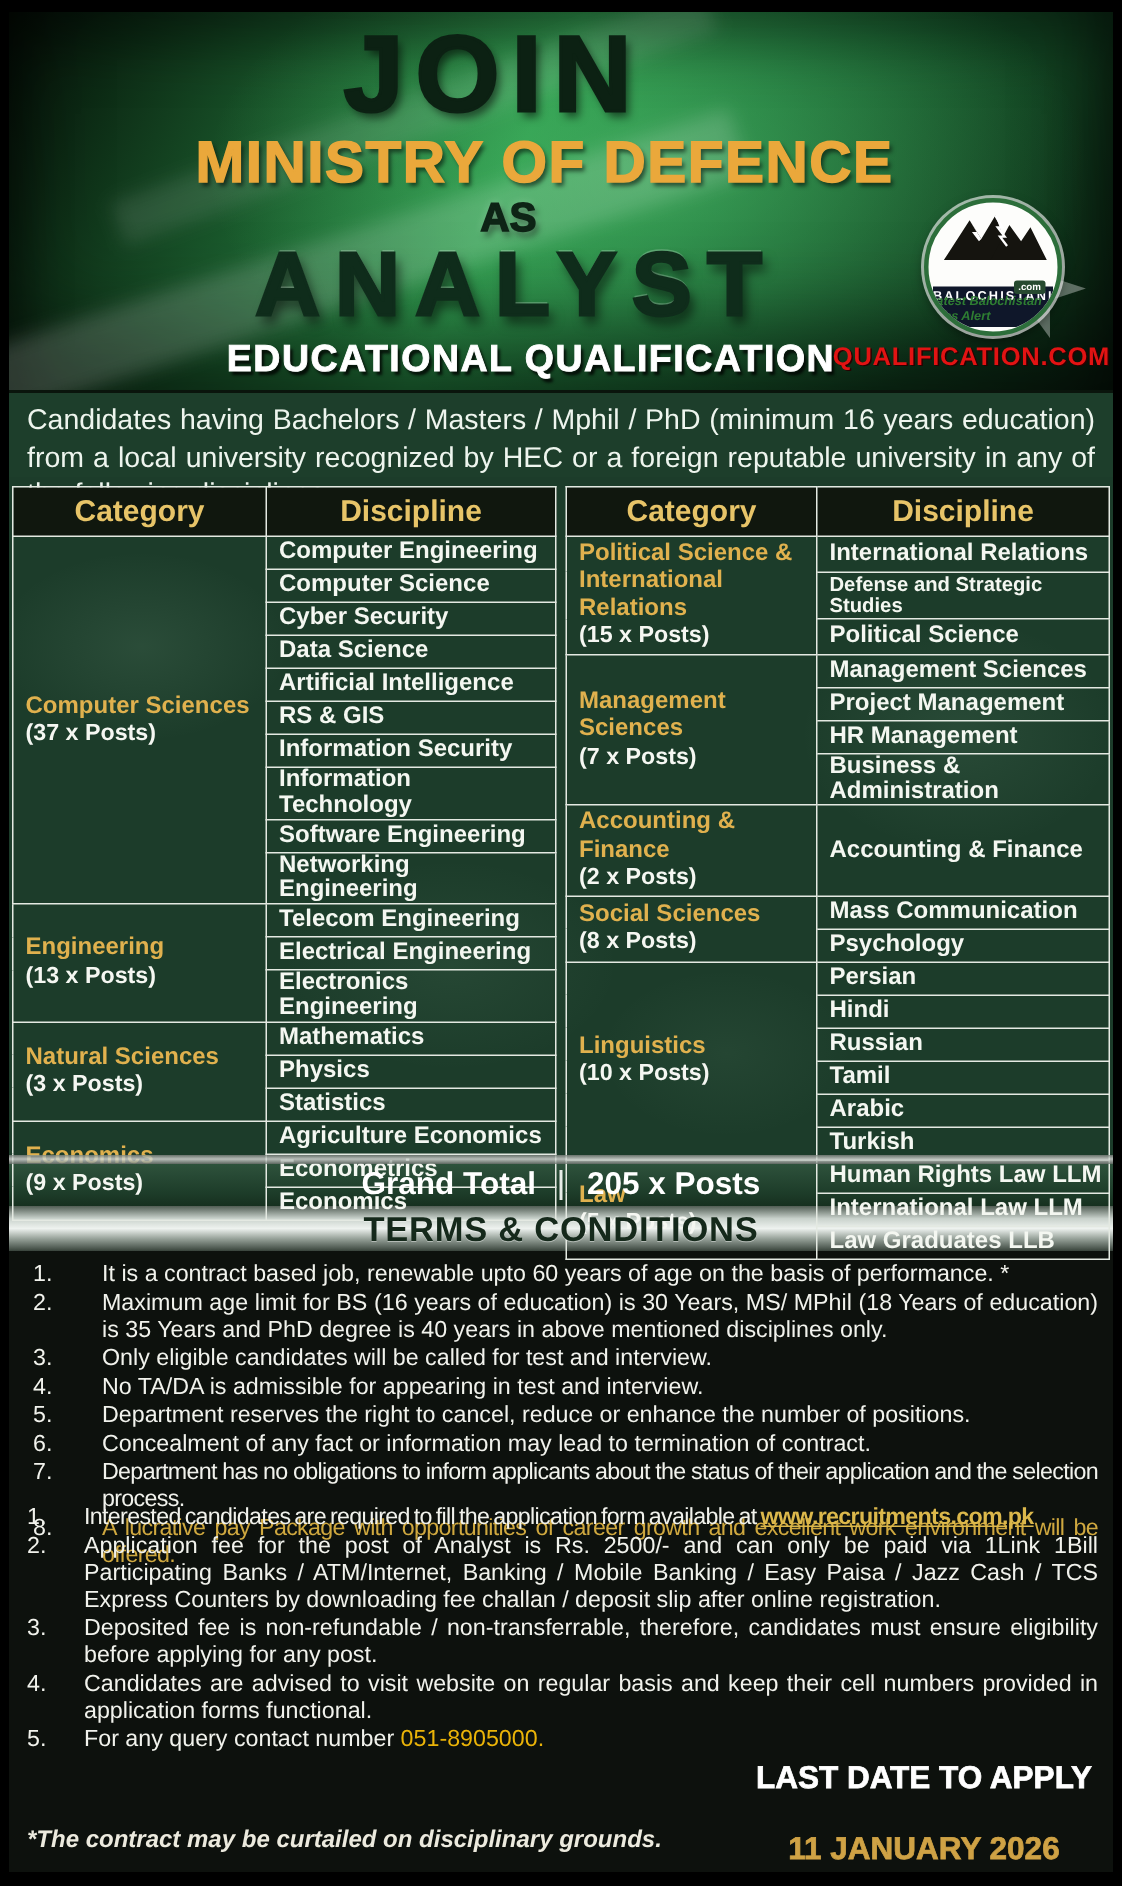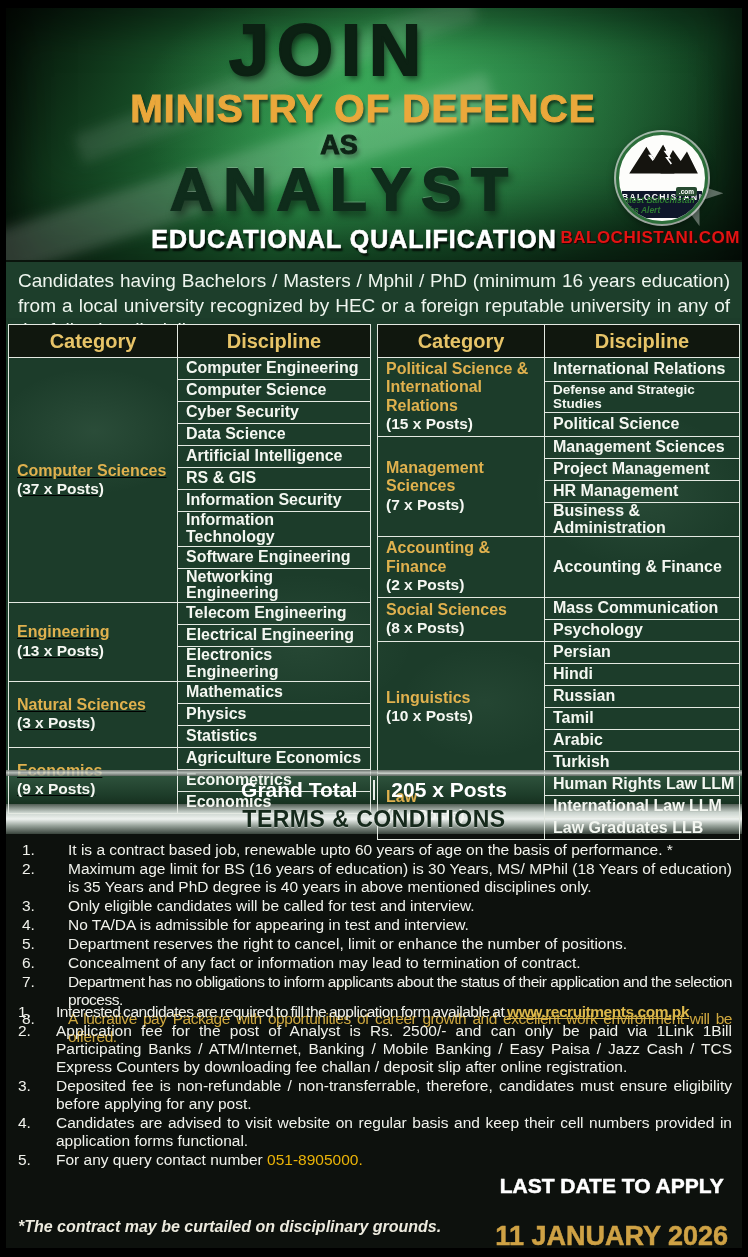--- a/index.html
+++ b/index.html
@@ -55,21 +55,21 @@
     background-color:#1c3c2a;
     background-image:
       radial-gradient(ellipse 140px 90px at 12% 25%, rgba(170,220,185,.10), transparent 70%),
       radial-gradient(ellipse 160px 100px at 40% 72%, rgba(170,220,185,.07), transparent 70%),
       radial-gradient(ellipse 150px 110px at 86% 38%, rgba(170,220,185,.09), transparent 70%),
       radial-gradient(ellipse 120px 80px at 65% 85%, rgba(170,220,185,.06), transparent 70%);}
   table.qual{border-collapse:collapse;align-self:flex-start;}
   table.qual, table.qual th, table.qual td{border:1.5px solid #e4e9e2;}
   table.qual th{height:30px;background:#10170e;color:#e7c468;font-size:20px;font-weight:bold;}
   #left-table{width:364px;} #right-table{width:364px;}
-  #left-table .cat-cell{width:156px;text-decoration:underline;} #right-table .cat-cell{width:154px;}
+  #left-table .cat-cell{width:156px;} #right-table .cat-cell{width:154px;}
   .cat-cell{padding:2px 4px 2px 8px;vertical-align:middle;}
   .cat-name{color:#e0b14e;font-weight:bold;font-size:16px;line-height:1.15;white-space:pre-line;}
   .cat-posts{color:#f5f7f2;font-weight:bold;font-size:15.5px;line-height:1.2;}
   .disc-cell{height:21px;color:#f4f7f1;font-weight:bold;font-size:16px;padding:0 4px 0 8px;line-height:1.05;}
   .disc-cell.small{font-size:13.5px;}
 
   
   .metal{height:6px;background:linear-gradient(180deg,#7b867e,#d7ded8 45%,#6f7a72);opacity:.85;}
   .grand{height:28px;display:flex;align-items:center;justify-content:center;gap:16px;
     background:linear-gradient(180deg,#2e523c,#1d3c29 70%,#16301f);color:#fff;
@@ -92,21 +92,21 @@
   .list-item.gold .item-text{color:#cfa83f;}
   .list-item.tight .item-text{letter-spacing:-.45px;word-spacing:-1.2px;}
   .link{color:#dcb84b;font-weight:bold;text-decoration:underline;cursor:pointer;}
   .phone{color:#eab308;}
 
   
   .footer{position:relative;height:76px;}
   .foot-note{position:absolute;left:12px;bottom:12px;color:#eceade;font-size:16px;font-style:italic;font-weight:bold;}
   .last-date{position:absolute;right:14px;top:2px;display:flex;flex-direction:column;align-items:center;gap:20px;}
   .last-date-label{color:#fff;font-size:21px;font-weight:bold;-webkit-text-stroke:.5px #fff;}
-  .last-date-value{color:#cfa245;font-size:27px;font-weight:bold;margin-top:3px;-webkit-text-stroke:.5px #cfa245;}
+  .last-date-value{color:#cfa245;font-size:21px;font-weight:bold;margin-top:3px;-webkit-text-stroke:.5px #cfa245;}
 </style>
 </head>
 <body>
 
 <div class="poster">
 
   <header class="hero">
     <div class="stripe stripe2"></div>
     <div class="stripe stripe1"></div>
     <div class="star">★</div>
@@ -120,21 +120,21 @@
       <svg width="78" height="36" viewBox="0 0 100 46">
         <path d="M8 44 L30 10 L40 26 L52 6 L66 44 Z" fill="#15140f"></path>
         <path d="M30 10 L36 20 L32 20 L38 28 L40 26 Z" fill="#fff"></path>
         <path d="M48 44 L64 14 L74 28 L82 16 L96 44 Z" fill="#15140f"></path>
         <path d="M52 6 L58 16 L54 16 L60 24 L56 24 L62 32" stroke="#fff" stroke-width="2" fill="none"></path>
       </svg>
       <div class="logo-banner">BALOCHISTANI</div>
       <div class="logo-com">.com</div>
       <div class="logo-tagline">Latest Balochistan Jobs Alert</div>
     </div>
-    <div class="logo-site">BALOCHISTANI.COM</div>
+    <div class="logo-site">QUALIFICATION.COM</div>
   </header>
 
   <div class="intro">Candidates having Bachelors / Masters / Mphil / PhD (minimum 16 years education) from a local university recognized by HEC or a foreign reputable university in any of the following disciplines:</div>
 
   <div class="tables">
     <table class="qual" id="left-table">
       <thead>
         <tr>
           <th>Category</th>
           <th>Discipline</th>
@@ -331,21 +331,21 @@
         <div class="list-item">
           <span class="num">3.</span>
           <span class="item-text"><span>Only eligible candidates will be called for test and interview.</span></span>
         </div>
         <div class="list-item">
           <span class="num">4.</span>
           <span class="item-text"><span>No TA/DA is admissible for appearing in test and interview.</span></span>
         </div>
         <div class="list-item">
           <span class="num">5.</span>
-          <span class="item-text"><span>Department reserves the right to cancel, limit or enhance the number of positions.</span></span>
+          <span class="item-text"><span>Department reserves the right to cancel, reduce or enhance the number of positions.</span></span>
         </div>
         <div class="list-item">
           <span class="num">6.</span>
           <span class="item-text"><span>Concealment of any fact or information may lead to termination of contract.</span></span>
         </div>
         <div class="list-item tight">
           <span class="num">7.</span>
           <span class="item-text"><span>Department has no obligations to inform applicants about the status of their application and the selection process.</span></span>
         </div>
         <div class="list-item gold tight">

